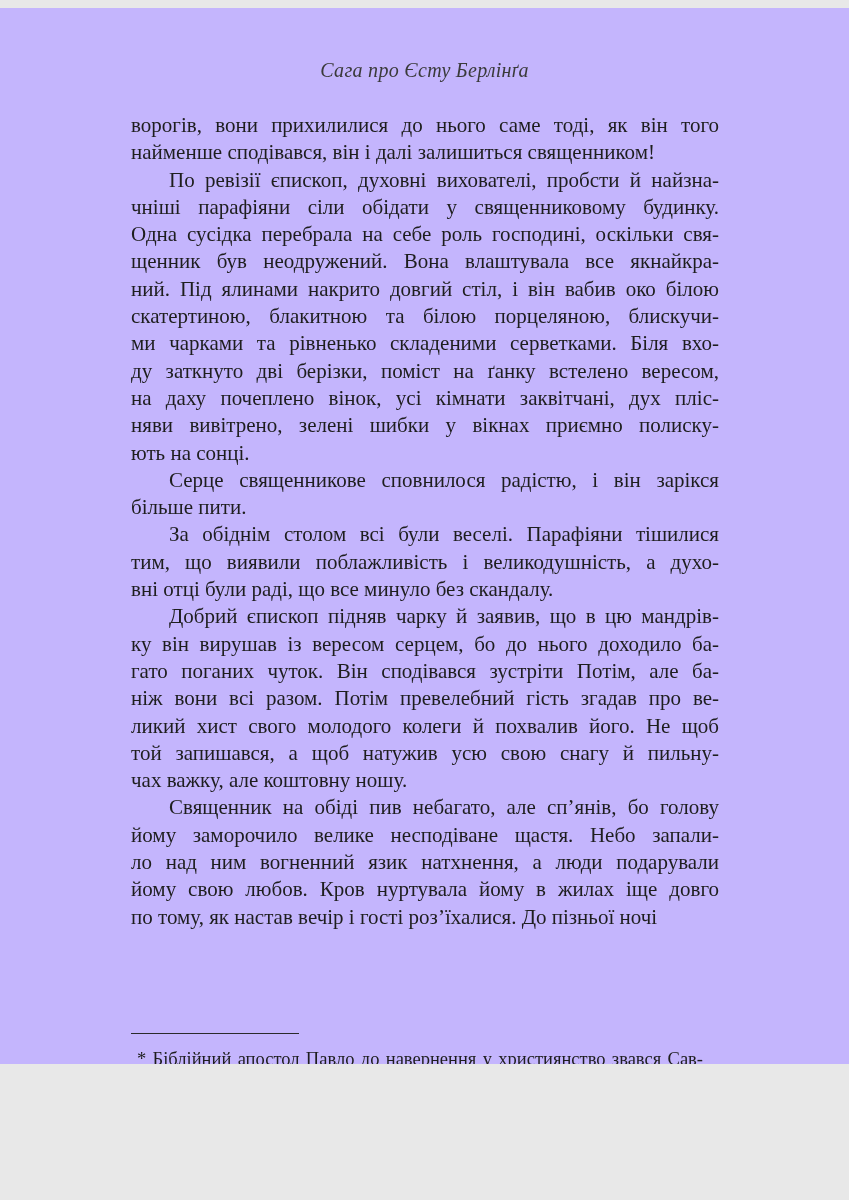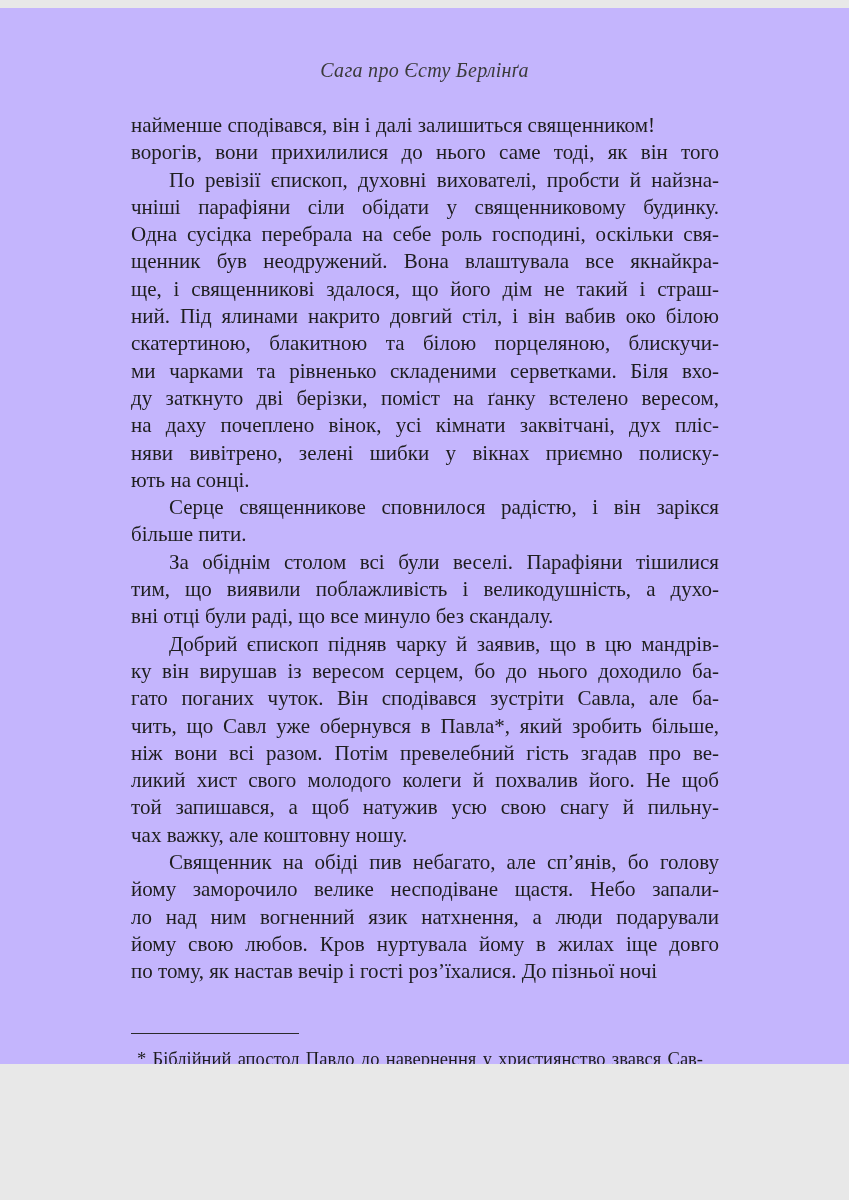--- a/index.html
+++ b/index.html
@@ -71,43 +71,41 @@
   }
 </style>
 </head>
 <body>
 
 <div class="page">
 
   <div class="running-title">Сага про Єсту Берлінґа</div>
 
   <div class="body-text">
+      <div class="line">ворогів, вони прихилилися до нього саме тоді, як він того</div>
       <div class="line last">найменше сподівався, він і далі залишиться священником!</div>
-      <div class="line">ворогів, вони прихилилися до нього саме тоді, як він того</div>
       <div class="line indent">По ревізії єпископ, духовні вихователі, пробсти й найзна-</div>
       <div class="line">чніші парафіяни сіли обідати у священниковому будинку.</div>
       <div class="line">Одна сусідка перебрала на себе роль господині, оскільки свя-</div>
       <div class="line">щенник був неодружений. Вона влаштувала все якнайкра-</div>
-      <div class="line">ще, і священникові здалося, що його дім не такий і страш-</div>
       <div class="line">ний. Під ялинами накрито довгий стіл, і він вабив око білою</div>
       <div class="line">скатертиною, блакитною та білою порцеляною, блискучи-</div>
       <div class="line">ми чарками та рівненько складеними серветками. Біля вхо-</div>
       <div class="line">ду заткнуто дві берізки, поміст на ґанку встелено вересом,</div>
       <div class="line">на даху почеплено вінок, усі кімнати заквітчані, дух пліс-</div>
       <div class="line">няви вивітрено, зелені шибки у вікнах приємно полиску-</div>
       <div class="line last">ють на сонці.</div>
       <div class="line indent">Серце священникове сповнилося радістю, і він зарікся</div>
       <div class="line last">більше пити.</div>
       <div class="line indent">За обіднім столом всі були веселі. Парафіяни тішилися</div>
       <div class="line">тим, що виявили поблажливість і великодушність, а духо-</div>
       <div class="line last">вні отці були раді, що все минуло без скандалу.</div>
       <div class="line indent">Добрий єпископ підняв чарку й заявив, що в цю мандрів-</div>
       <div class="line">ку він вирушав із вересом серцем, бо до нього доходило ба-</div>
-      <div class="line">гато поганих чуток. Він сподівався зустріти Савла, але ба-</div>
-      <div class="line">чить, що Савл уже обернувся в Павла*, який зробить більше,</div>
+      <div class="line">гато поганих чуток. Він сподівався зустріти Потім, але ба-</div>
       <div class="line">ніж вони всі разом. Потім превелебний гість згадав про ве-</div>
       <div class="line">ликий хист свого молодого колеги й похвалив його. Не щоб</div>
       <div class="line">той запишався, а щоб натужив усю свою снагу й пильну-</div>
       <div class="line last">чах важку, але коштовну ношу.</div>
       <div class="line indent">Священник на обіді пив небагато, але сп’янів, бо голову</div>
       <div class="line">йому заморочило велике несподіване щастя. Небо запали-</div>
       <div class="line">ло над ним вогненний язик натхнення, а люди подарували</div>
       <div class="line">йому свою любов. Кров нуртувала йому в жилах іще довго</div>
       <div class="line last">по тому, як настав вечір і гості роз’їхалися. До пізньої ночі</div>
     </div>

